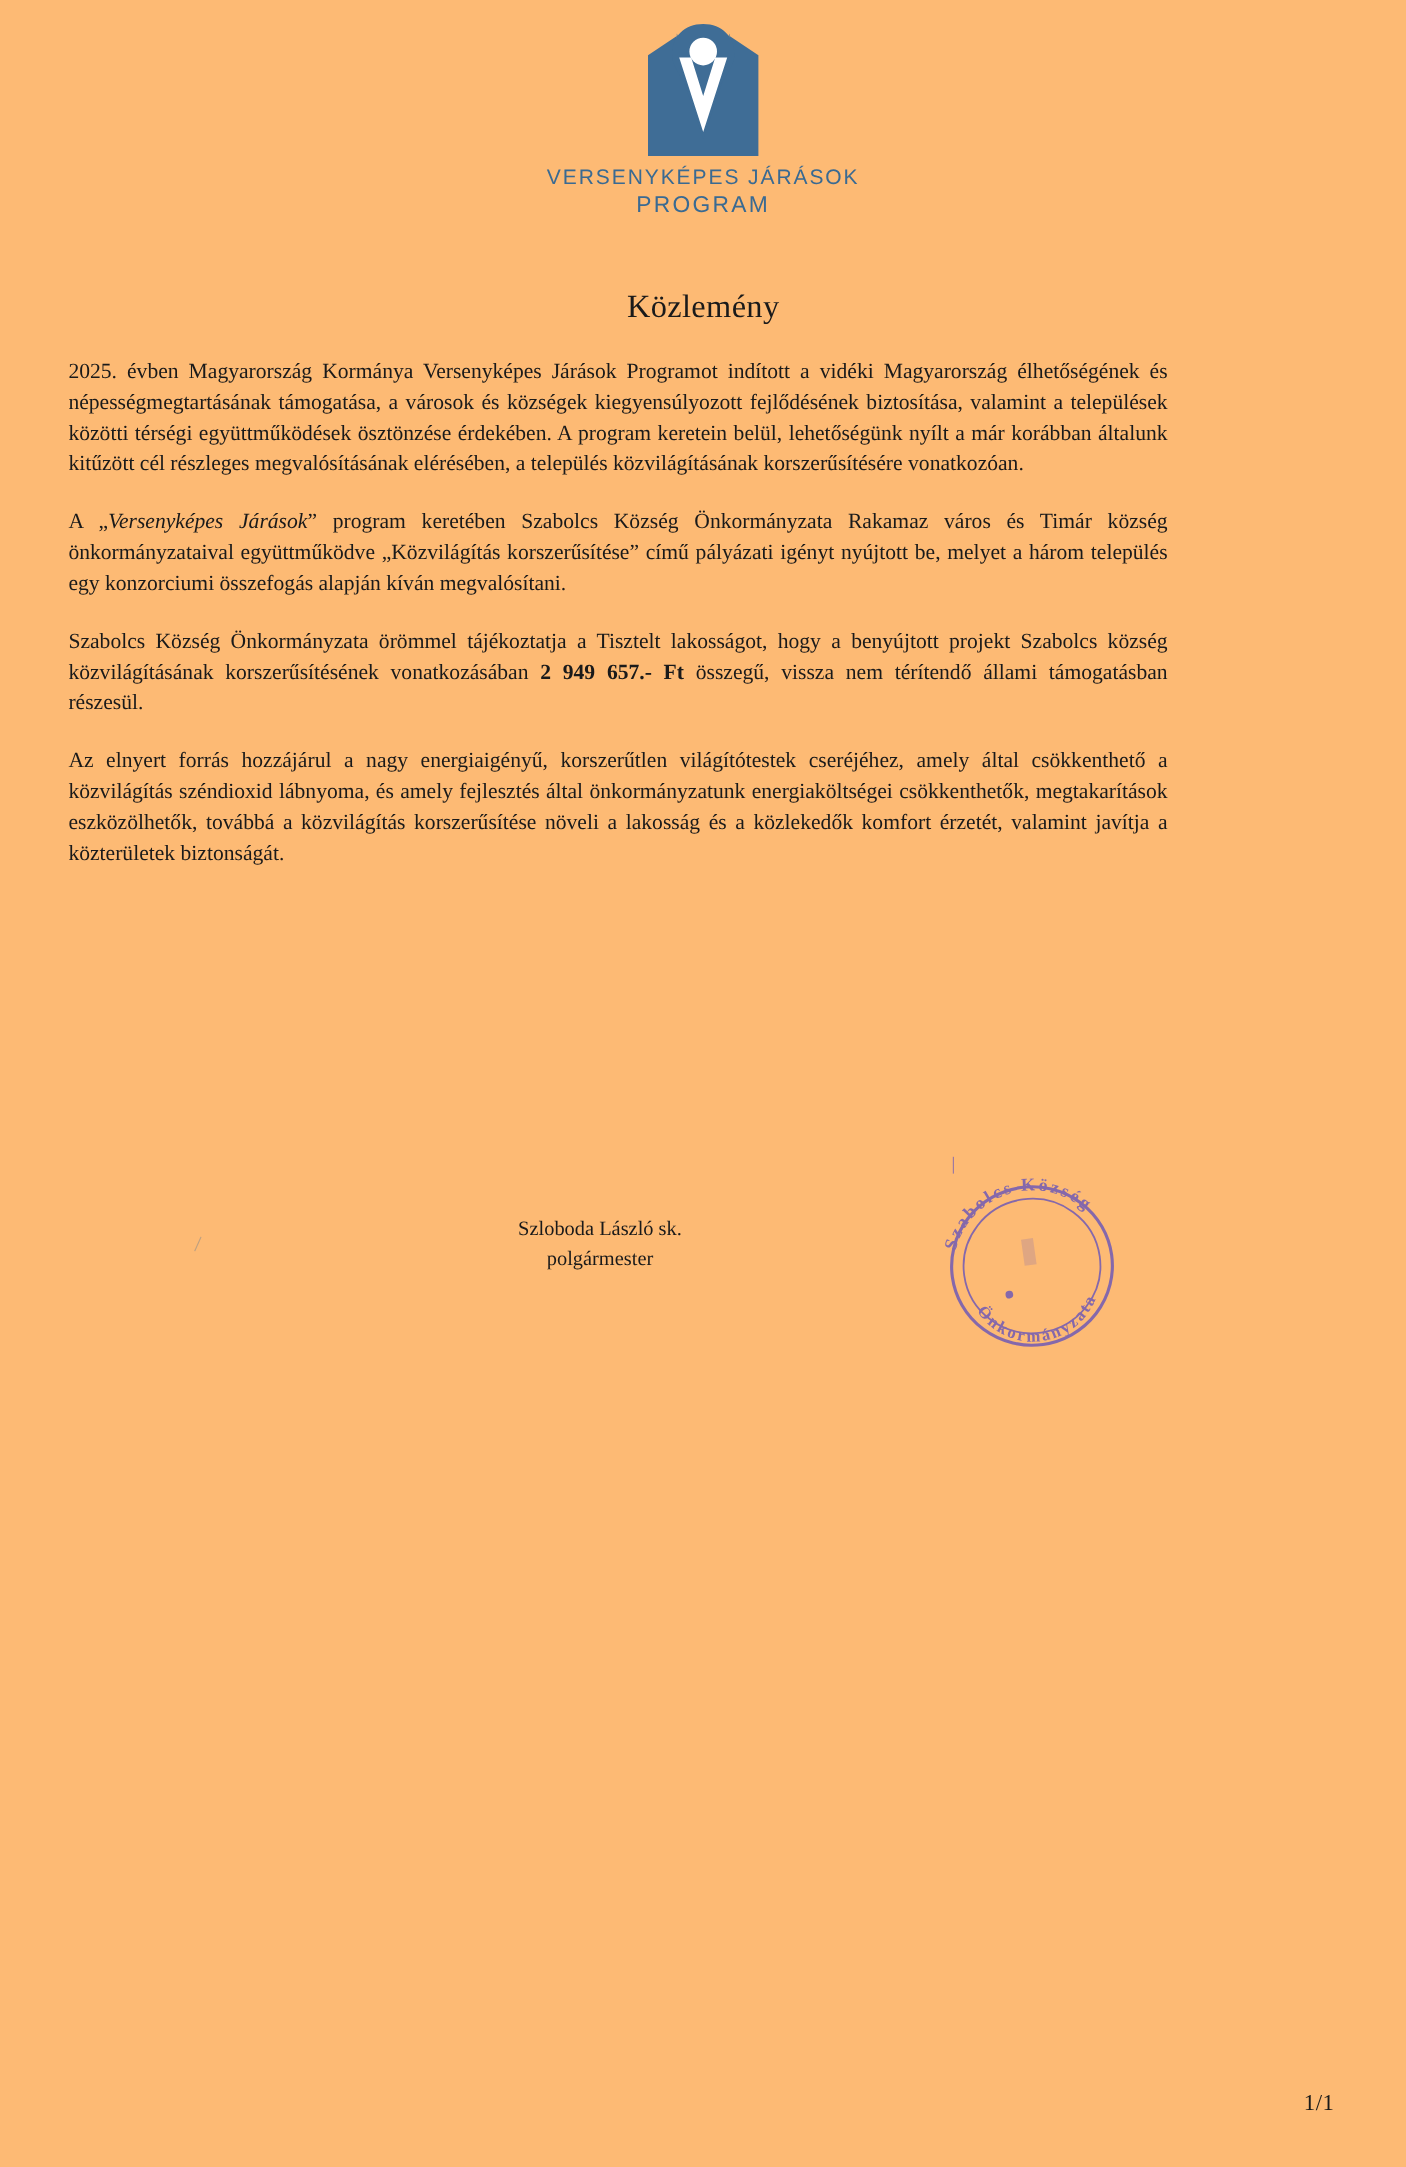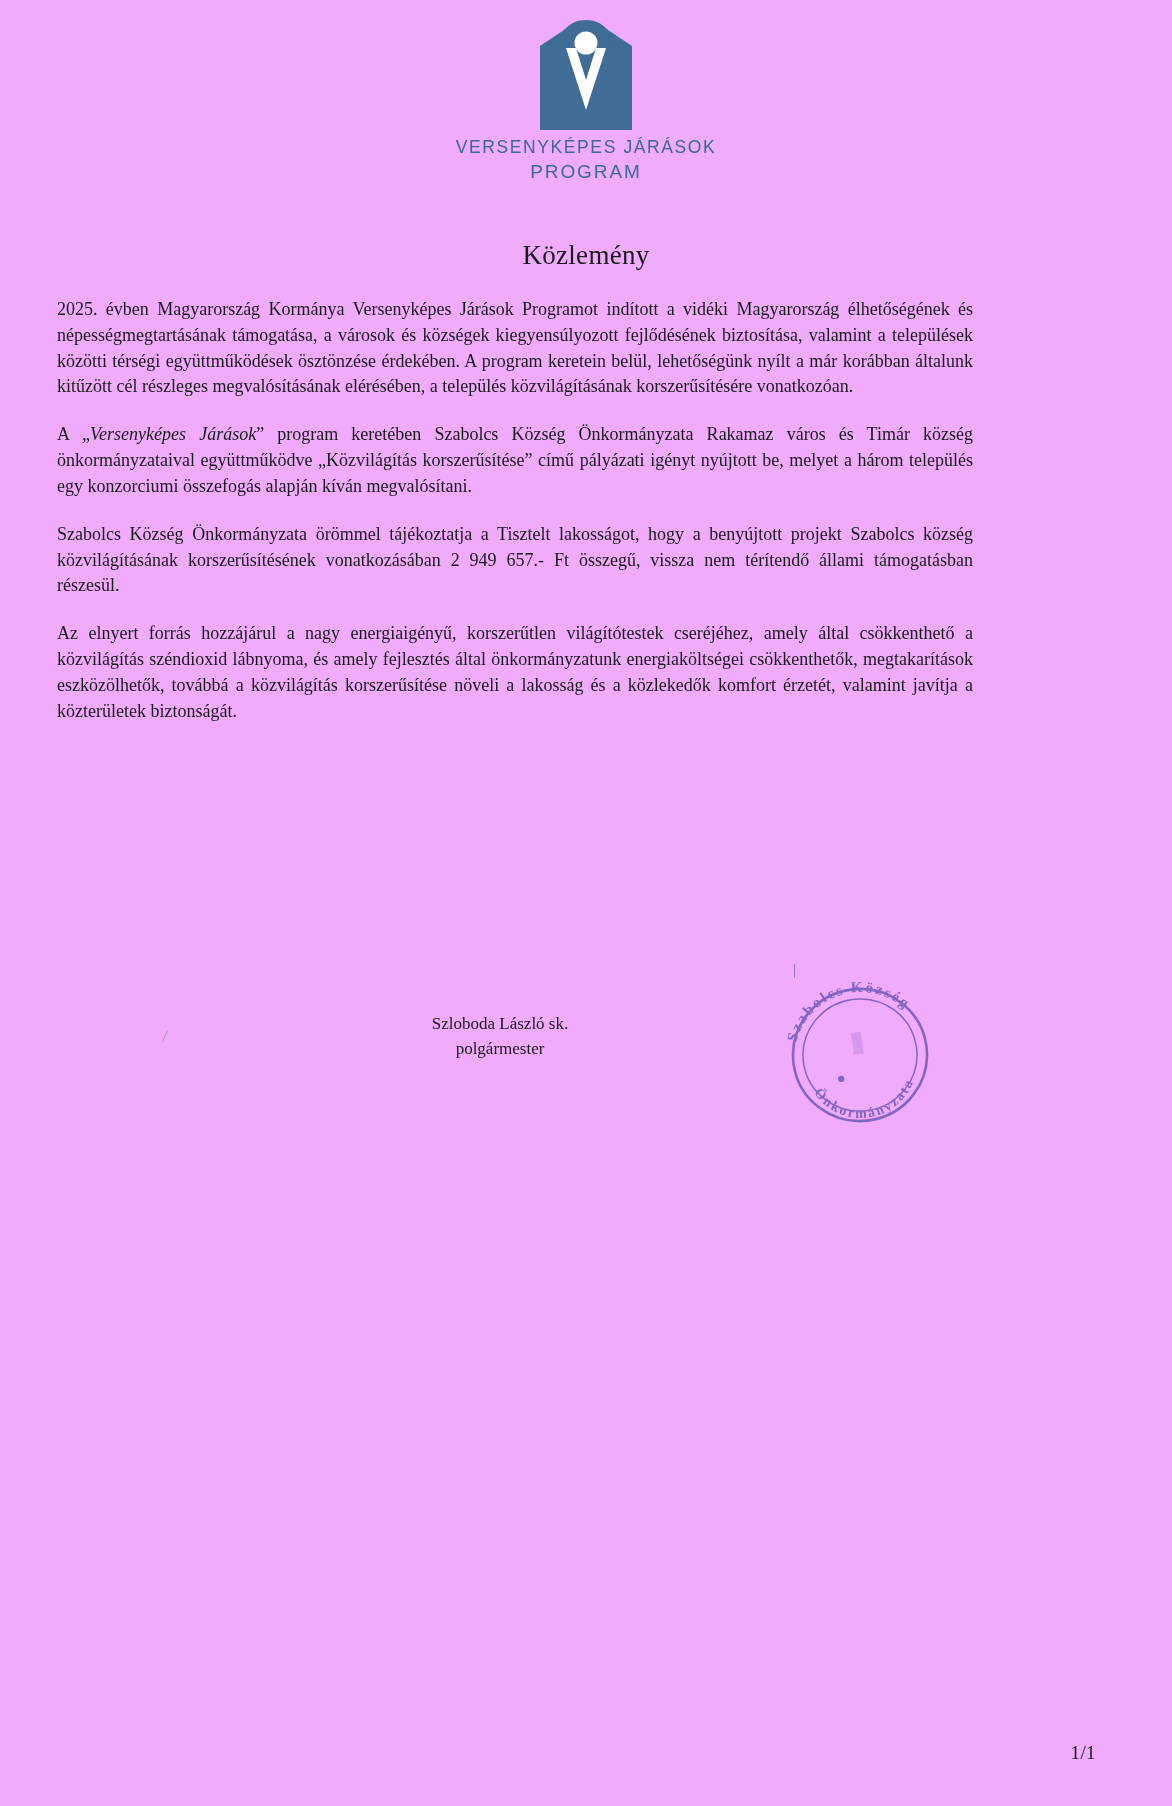--- a/index.html
+++ b/index.html
@@ -1,20 +1,20 @@
 <!DOCTYPE html>
 <html><head>
 <meta charset="utf-8">
 <style>
   html,body{margin:0;padding:0;background:#ffffff;}
   body{
     width:1172px;height:1806px;position:relative;overflow:hidden;
     font-family:"Liberation Serif","DejaVu Serif",serif;color:#1a1a1a;
   }
-  .page{position:absolute;inset:0;background:#f0abfc;}
+  .page{position:absolute;inset:0;background:#fdba74;}
 
   
   .logo-block{position:absolute;top:18px;left:0;right:0;display:flex;flex-direction:column;align-items:center;}
   .logo-mark{width:112px;height:118px;display:block;}
   .logo-text{
     font-family:"Liberation Sans","DejaVu Sans",sans-serif;
     color:#3a6a92;letter-spacing:1.6px;text-align:center;line-height:1.32;
   }
   .logo-l1{font-size:17.5px;}
   .logo-l2{font-size:19px;letter-spacing:1.9px;}
@@ -25,41 +25,41 @@
     font-size:27px;font-weight:normal;letter-spacing:.3px;
   }
   .content{
     position:absolute;left:57px;top:297px;width:916px;
     font-size:18px;line-height:1.435;text-align:justify;
     text-justify:inter-word;hyphens:none;
   }
   .content p{margin:0 0 21px 0;}
   .content p.tight{margin-bottom:22px;}
   .em-it{font-style:italic;}
-  .bold{font-weight:normal;}
+  .bold{font-weight:bold;}
 
   
   .sign-block{
     position:absolute;top:1012px;left:0;width:1000px;text-align:center;
     font-size:17px;line-height:1.45;z-index:3;
   }
   .sign-name{display:block;}
   .sign-role{display:block;}
 
   .stamp{
     position:absolute;top:966px;left:770px;width:180px;height:178px;
     z-index:2;opacity:.82;pointer-events:none;
   }
   .stray1{position:absolute;top:1032px;left:164px;width:9px;height:13px;
     border-left:1.2px solid #8a8a8a;transform:rotate(24deg);opacity:.55;}
   .stray2{position:absolute;top:964px;left:794px;width:1px;height:14px;
     background:#6b57b8;opacity:.65;}
 
   .page-num{
-    position:absolute;right:76px;bottom:42px;font-size:19px;letter-spacing:.4px;
+    position:absolute;right:60px;bottom:42px;font-size:19px;letter-spacing:.4px;
   }
 </style>
 </head>
 <body>
 
 <div class="page">
 
   <div class="logo-block">
     <svg class="logo-mark" viewBox="0 0 112 118">
 

